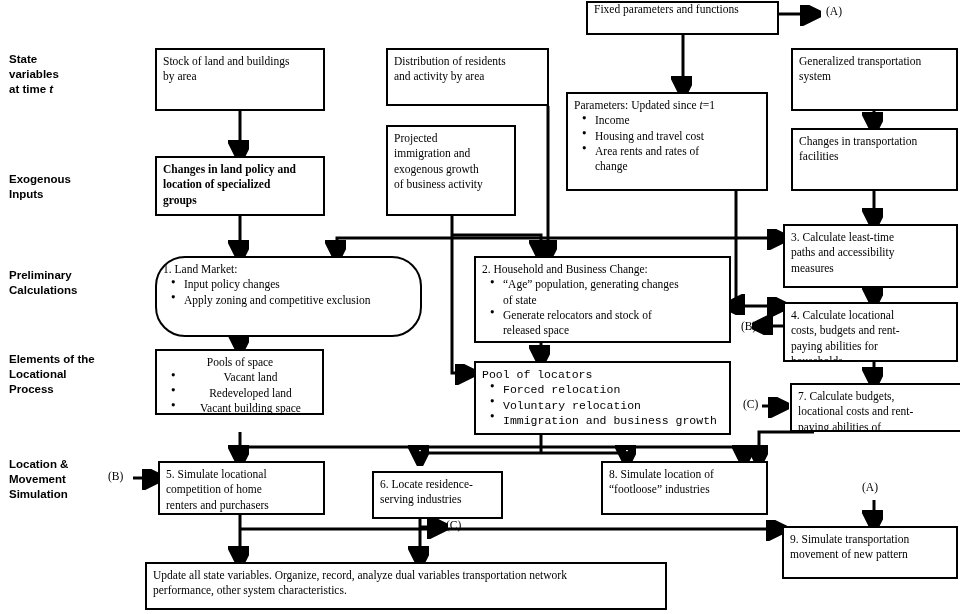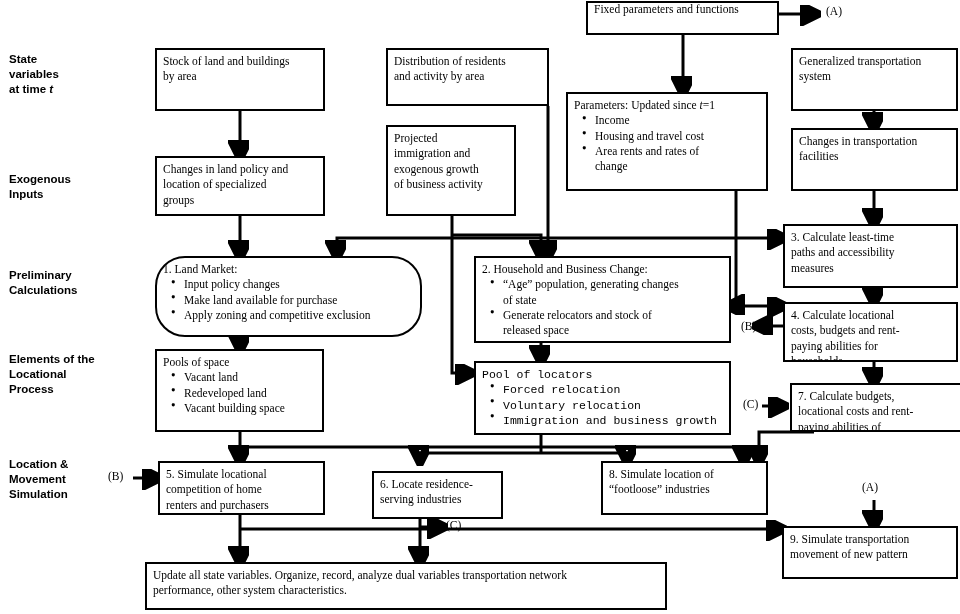--- a/index.html
+++ b/index.html
@@ -179,21 +179,21 @@
   <div class="box" style="left:386px; top:48px; width:163px; height:58px;">
     <span class="ttl">Distribution of residents
 and activity by area</span>
   </div>
 
   <div class="box" style="left:791px; top:48px; width:167px; height:63px;">
     <span class="ttl">Generalized transportation
 system</span>
   </div>
 
-  <div class="box" style="left:155px; top:156px; width:170px; height:60px;">
+  <div class="box" style="left:155px; top:156px; width:170px; height:60px;font-weight:bold;">
     <span class="ttl">Changes in land policy and
 location of specialized
 groups</span>
   </div>
 
   <div class="box" style="left:386px; top:125px; width:130px; height:91px;">
     <span class="ttl">Projected
 immigration and
 exogenous growth
 of business activity</span>
@@ -211,42 +211,41 @@
 
   <div class="box" style="left:791px; top:128px; width:167px; height:63px;">
     <span class="ttl">Changes in transportation
 facilities</span>
   </div>
 
   <div class="box" style="left:155px; top:256px; width:267px; height:81px;border-radius:30px;">
     <span class="ttl">1. Land Market:</span>
     <ul>
       <li>Input policy changes</li>
-      <li>Make land available for purchase</li>
       <li>Apply zoning and competitive exclusion</li>
     </ul>
   </div>
 
   <div class="box" style="left:474px; top:256px; width:257px; height:87px;">
     <span class="ttl">2. Household and Business Change:</span>
     <ul>
       <li style="white-space:pre-line;">“Age” population, generating changes
 of state</li>
       <li style="white-space:pre-line;">Generate relocators and stock of
 released space</li>
     </ul>
   </div>
 
   <div class="box" style="left:783px; top:224px; width:175px; height:64px;">
     <span class="ttl">3. Calculate least-time
 paths and accessibility
 measures</span>
   </div>
 
-  <div class="box" style="left:155px; top:349px; width:169px; height:83px;">
+  <div class="box" style="left:155px; top:349px; width:169px; height:66px;text-align:center;">
     <span class="ttl">Pools of space</span>
     <ul>
       <li>Vacant land</li>
       <li>Redeveloped land</li>
       <li>Vacant building space</li>
     </ul>
   </div>
 
   <div class="box" style="left:474px; top:361px; width:257px; height:74px;font-family:Liberation Mono, monospace;">
     <span class="ttl">Pool of locators</span>

